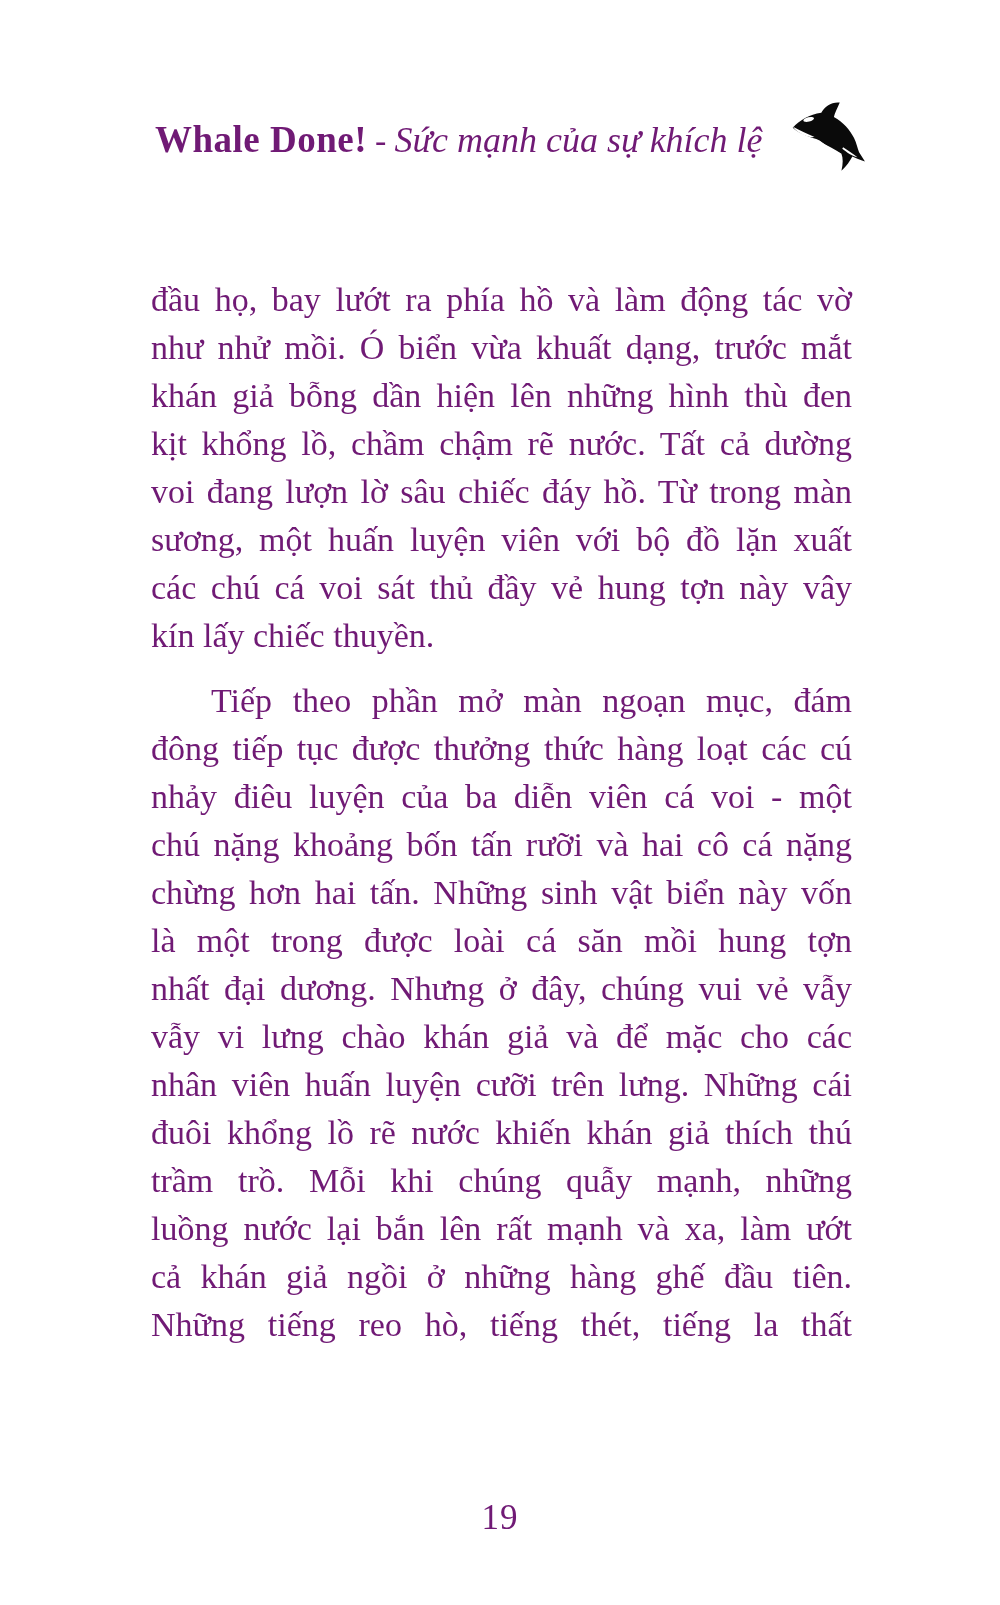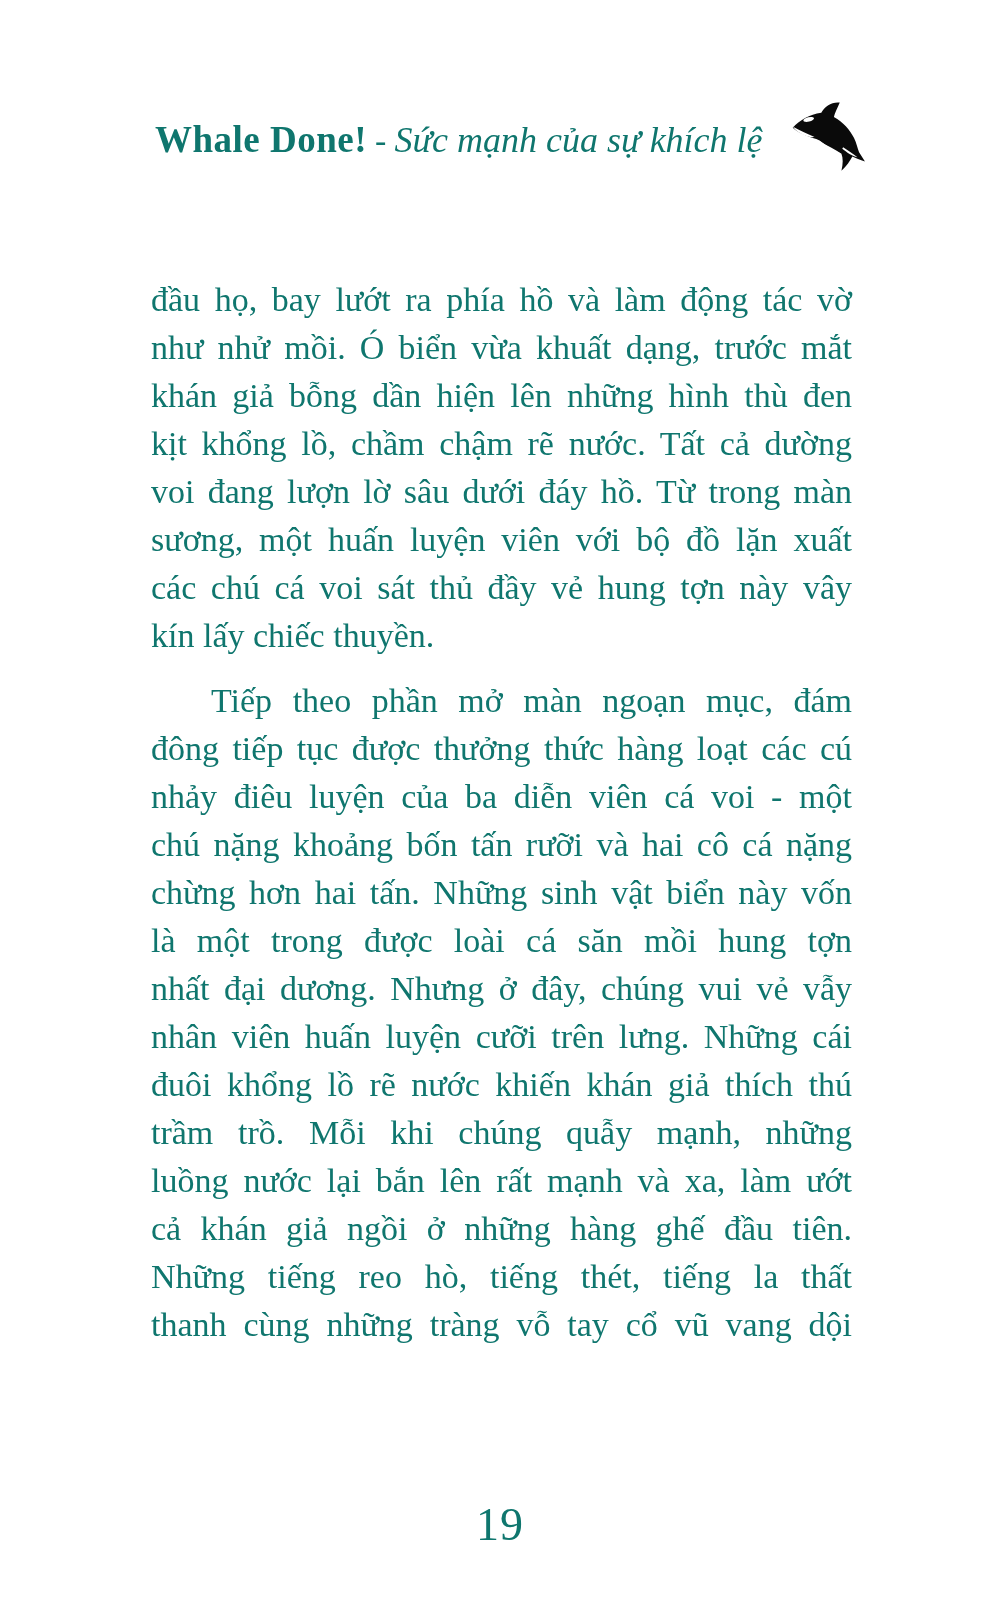--- a/index.html
+++ b/index.html
@@ -3,21 +3,21 @@
 <meta charset="utf-8">
 <style>
   * { margin: 0; padding: 0; box-sizing: border-box; }
   html, body { background: #e8e8e8; }
   .page {
     position: relative;
     width: 1000px;
     height: 1605px;
     margin: 0 auto;
     background: #ffffff;
-    color: #0f766e;
+    color: #701a75;
     font-family: "Liberation Serif", serif;
     overflow: hidden;
   }
   .page-header {
     position: absolute;
     left: 155px;
     top: 118px;
     width: 720px;
     white-space: nowrap;
   }
@@ -60,21 +60,21 @@
   .line.no-justify-last { text-align-last: left; }
   .line.first-indent { text-indent: 60px; }
   .page-footer {
     position: absolute;
     left: 0;
     top: 1498px;
     width: 100%;
     text-align: center;
   }
   .page-number {
-    font-size: 46px;
+    font-size: 35px;
     letter-spacing: 1px;
   }
 </style>
 </head>
 <body>
 
 <div class="page">
 
   <div class="page-header">
     <span class="title-bold">Whale Done!</span><span class="title-sep">-</span><span class="title-italic">Sức mạnh của sự khích lệ</span>
@@ -107,40 +107,40 @@
     </svg>
   </div>
 
   <div class="page-body">
     <div id="paragraphs">
         <div class="paragraph">
           <div class="line">đầu họ, bay lướt ra phía hồ và làm động tác vờ</div>
           <div class="line">như nhử mồi. Ó biển vừa khuất dạng, trước mắt</div>
           <div class="line">khán giả bỗng dần hiện lên những hình thù đen</div>
           <div class="line">kịt khổng lồ, chầm chậm rẽ nước. Tất cả dường</div>
-          <div class="line">voi đang lượn lờ sâu dưới đáy hồ. Từ trong màn</div>
+          <div class="line">voi đang lượn lờ sâu chiếc đáy hồ. Từ trong màn</div>
           <div class="line">sương, một huấn luyện viên với bộ đồ lặn xuất</div>
           <div class="line">các chú cá voi sát thủ đầy vẻ hung tợn này vây</div>
           <div class="line no-justify-last">kín lấy chiếc thuyền.</div>
         </div>
         <div class="paragraph">
           <div class="line first-indent">Tiếp theo phần mở màn ngoạn mục, đám</div>
           <div class="line">đông tiếp tục được thưởng thức hàng loạt các cú</div>
           <div class="line">nhảy điêu luyện của ba diễn viên cá voi - một</div>
           <div class="line">chú nặng khoảng bốn tấn rưỡi và hai cô cá nặng</div>
           <div class="line">chừng hơn hai tấn. Những sinh vật biển này vốn</div>
           <div class="line">là một trong được loài cá săn mồi hung tợn</div>
           <div class="line">nhất đại dương. Nhưng ở đây, chúng vui vẻ vẫy</div>
+          <div class="line">vẫy vi lưng chào khán giả và để mặc cho các</div>
           <div class="line">nhân viên huấn luyện cưỡi trên lưng. Những cái</div>
           <div class="line">đuôi khổng lồ rẽ nước khiến khán giả thích thú</div>
           <div class="line">trầm trồ. Mỗi khi chúng quẫy mạnh, những</div>
           <div class="line">luồng nước lại bắn lên rất mạnh và xa, làm ướt</div>
           <div class="line">cả khán giả ngồi ở những hàng ghế đầu tiên.</div>
           <div class="line">Những tiếng reo hò, tiếng thét, tiếng la thất</div>
-          <div class="line">thanh cùng những tràng vỗ tay cổ vũ vang dội</div>
         </div>
       </div>
   </div>
 
   <div class="page-footer">
     <div class="page-number">19</div>
   </div>
 
 </div>
 

